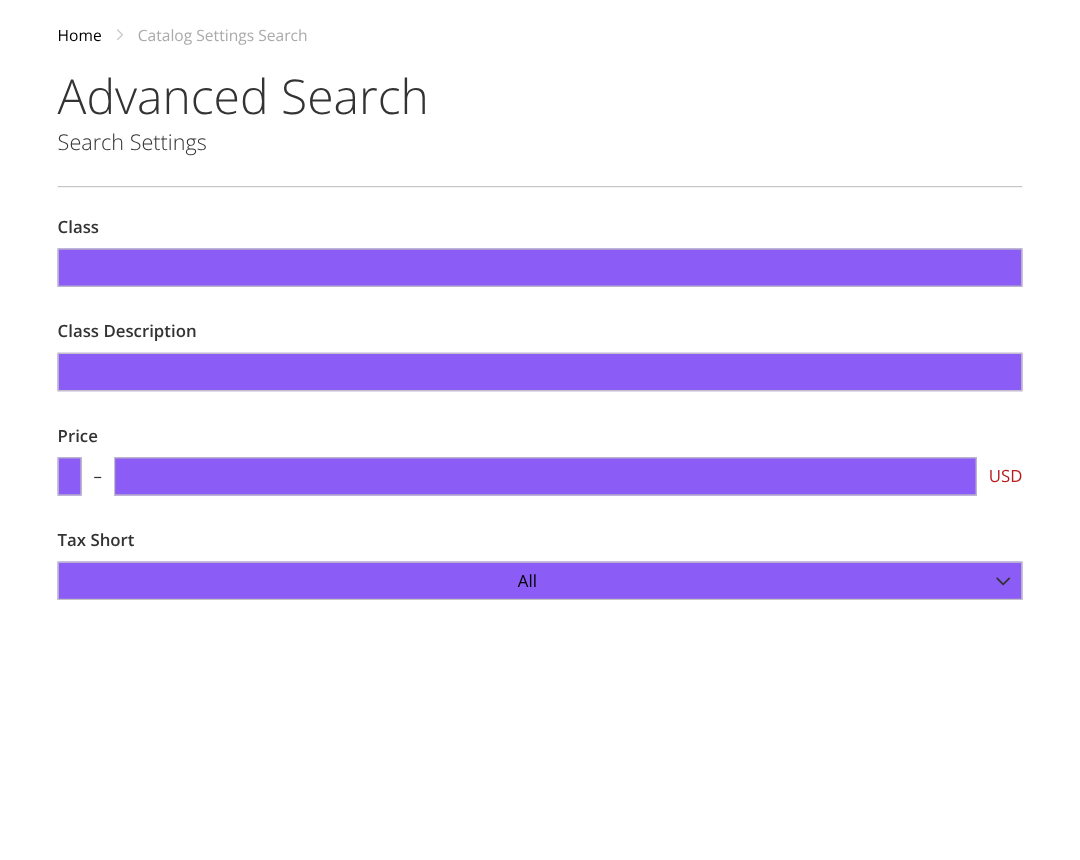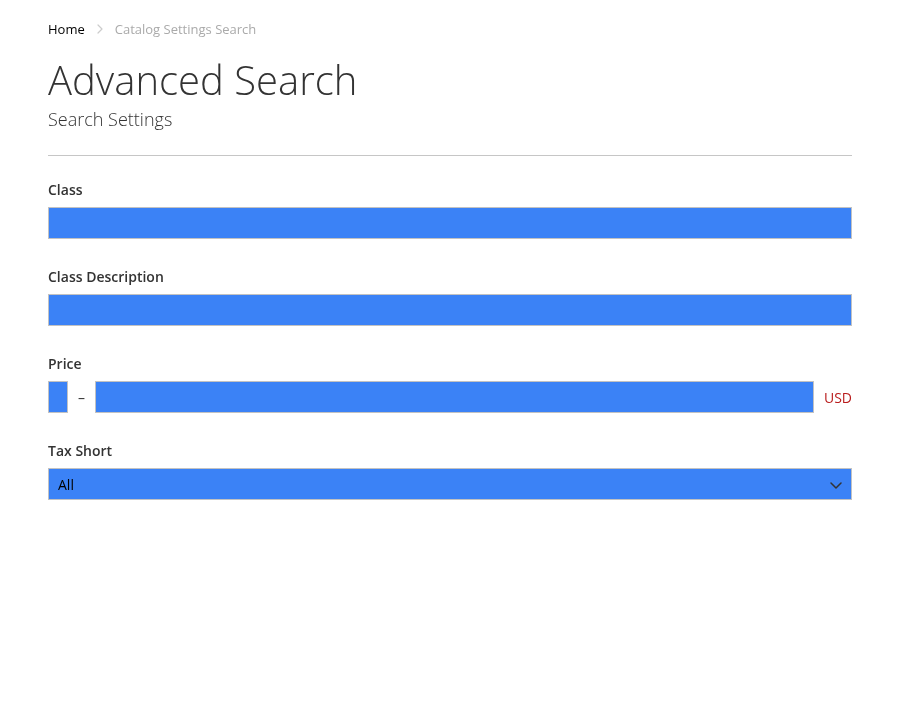--- a/index.html
+++ b/index.html
@@ -56,24 +56,25 @@
       font-weight: 600;
       font-size: 14px;
       color: #333;
       margin-bottom: 8px;
     }
     .field input[type="text"],
     .field select {
       width: 100%;
       height: 32px;
       border: 1px solid #c2c2c2;
-      background: #3b82f6;
+      background: #8b5cf6;
       font-size: 14px;
       padding: 5px 9px;
       font-family: inherit;
+      text-align: center;
     }
     .price-row {
       display: flex;
       align-items: center;
       gap: 10px;
     }
     .price-row .price-from {
       flex: 1;
     }
     .price-row .dash {

